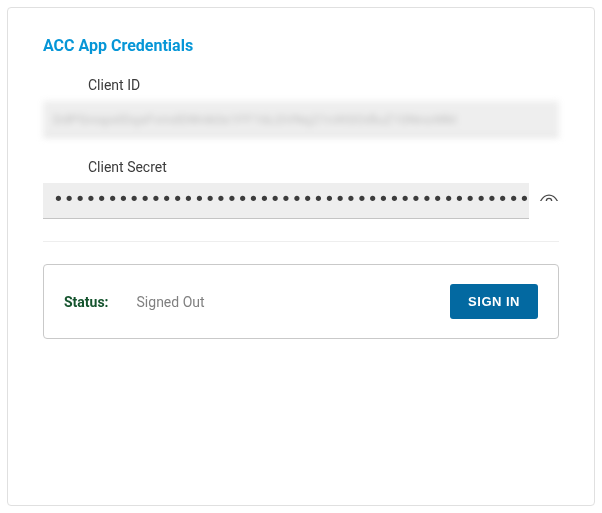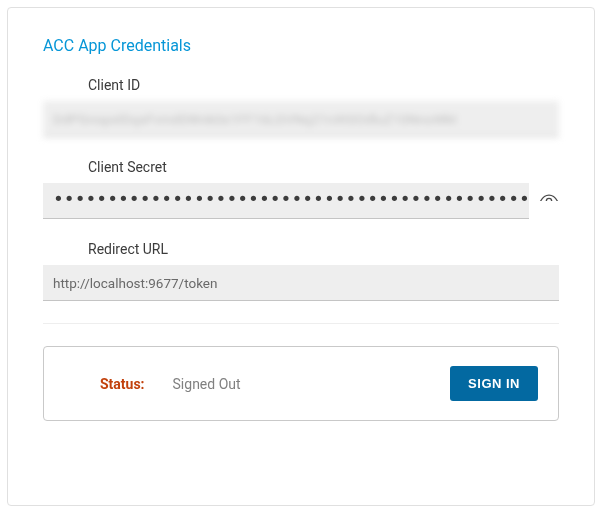--- a/index.html
+++ b/index.html
@@ -11,21 +11,21 @@
       padding: 7px;
     }
     .card {
       border: 1px solid #e0e0e0;
       border-radius: 4px;
       padding: 28px 35px 30px 35px;
       height: 100%;
     }
     .section-title {
       color: #0696d7;
-      font-weight: 400;
+      font-weight: 700;
       font-size: 16px;
       margin-bottom: 22px;
     }
     .field { margin-bottom: 22px; }
     .field-label {
       font-size: 14px;
       color: #3c3c3c;
       margin-bottom: 8px;
       display: block;
       margin-left: 45px;
@@ -74,23 +74,22 @@
     .auth-box {
       border: 1px solid #c9c9c9;
       border-radius: 4px;
       padding: 19px 20px;
       display: flex;
       align-items: center;
       justify-content: space-between;
     }
     .status-label {
       font-weight: 700;
-      color: #c2410c;
+      color: #14532d;
       font-size: 14px;
-      margin-left: 36px;
     }
     .status-value {
       color: #808080;
       font-size: 14px;
       margin-left: 24px;
     }
     .signin-btn {
       background: #0369a1;
       color: #ffffff;
       border: none;
@@ -123,26 +122,20 @@
       <button class="eye-btn">
         <svg width="20" height="14" viewBox="0 0 24 16">
           <path d="M12 1 C6 1 2 8 2 8 s4 7 10 7 s10-7 10-7 S18 1 12 1 Z" fill="none" stroke="#4a4a4a" stroke-width="1.6"></path>
           <circle cx="12" cy="8" r="3.2" fill="none" stroke="#4a4a4a" stroke-width="1.6"></circle>
           <rect x="0" y="8" width="24" height="12" fill="#ffffff"></rect>
         </svg>
       </button>
     </div>
   </div>
 
-  <div class="field">
-    <label class="field-label">Redirect URL</label>
-    <div class="input-row">
-      <div class="input">http://localhost:9677/token</div>
-    </div>
-  </div>
 
   <hr class="divider">
 
 
   <div class="auth-box">
     <div>
       <span class="status-label">Status:</span>
       <span class="status-value">Signed Out</span>
     </div>
     <button class="signin-btn">SIGN IN</button>

